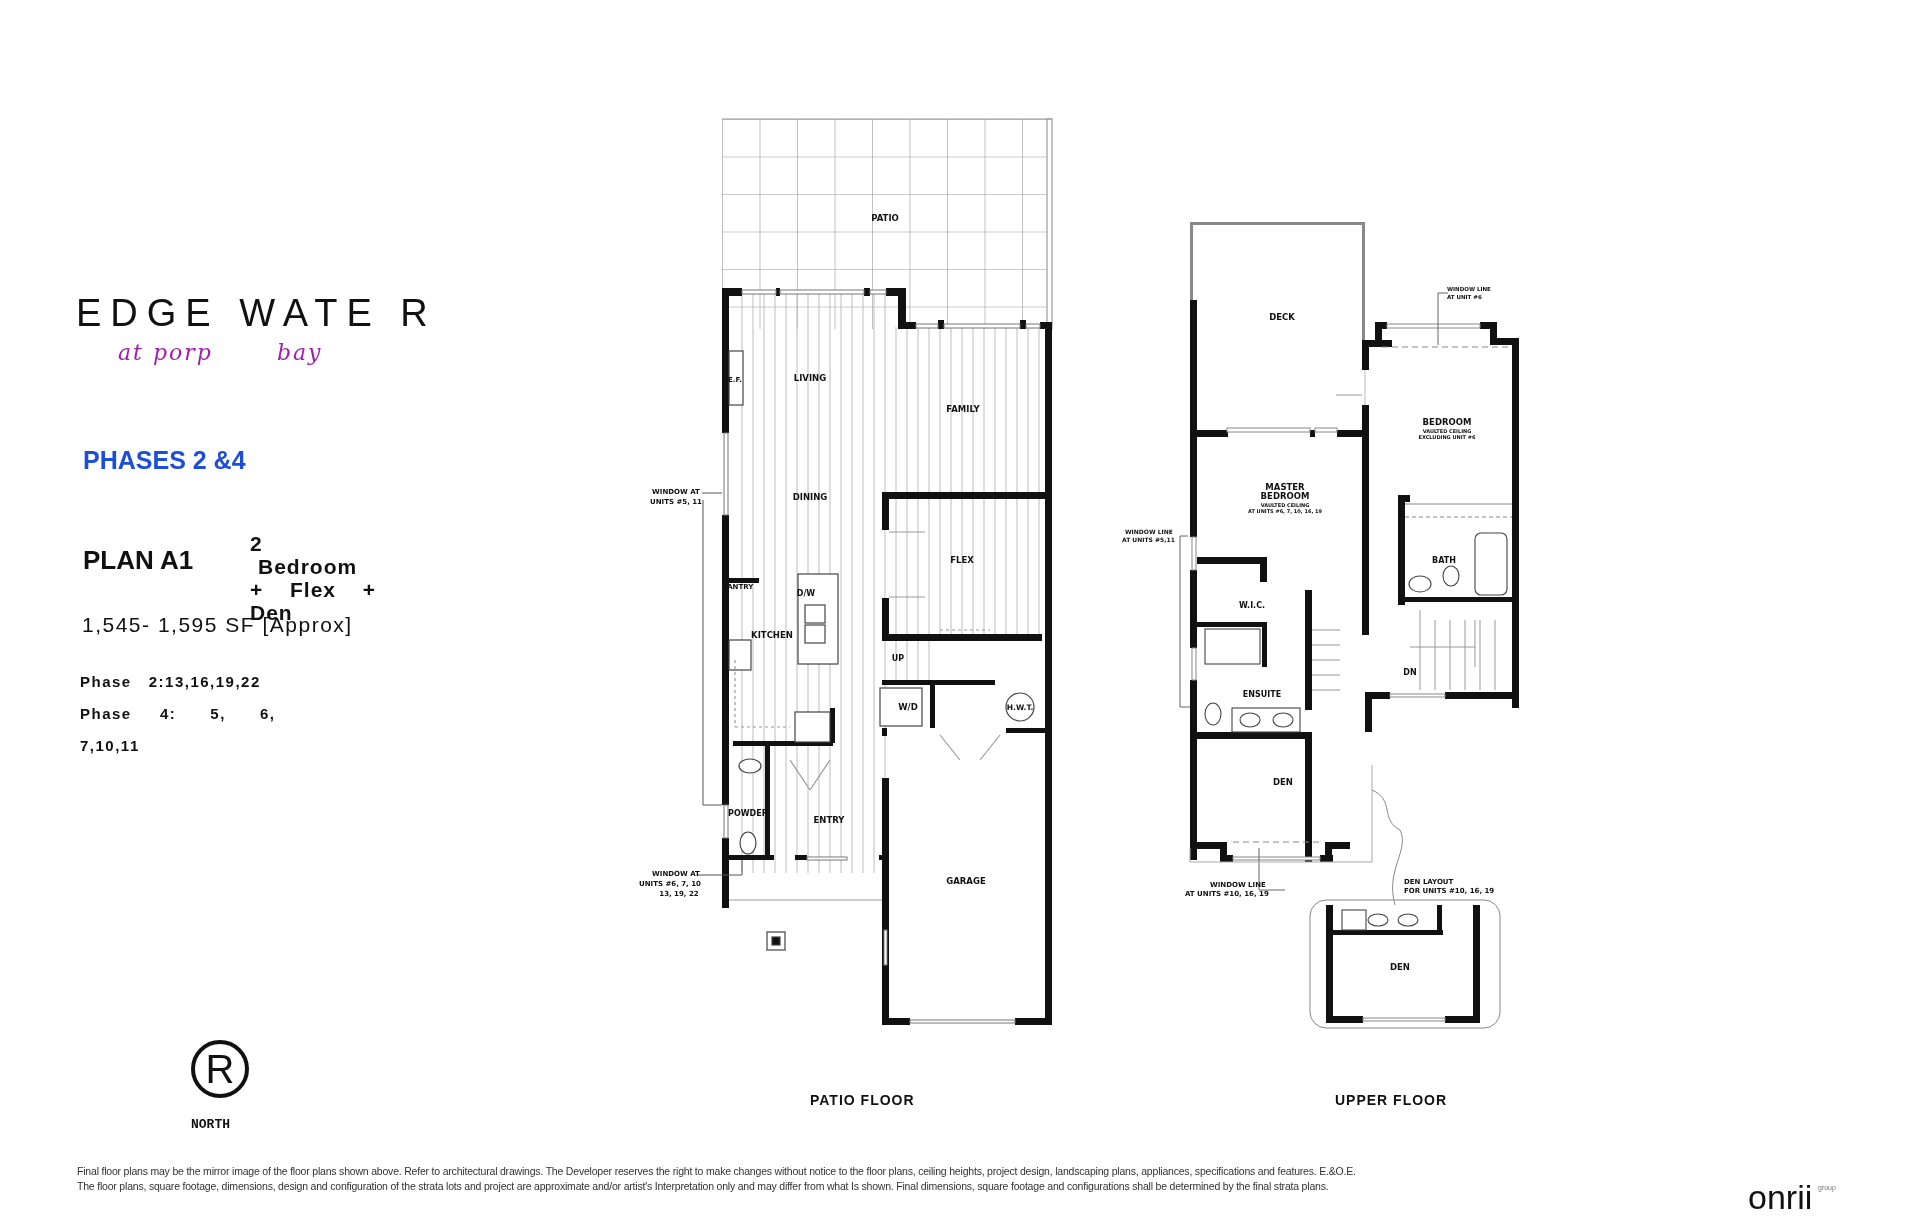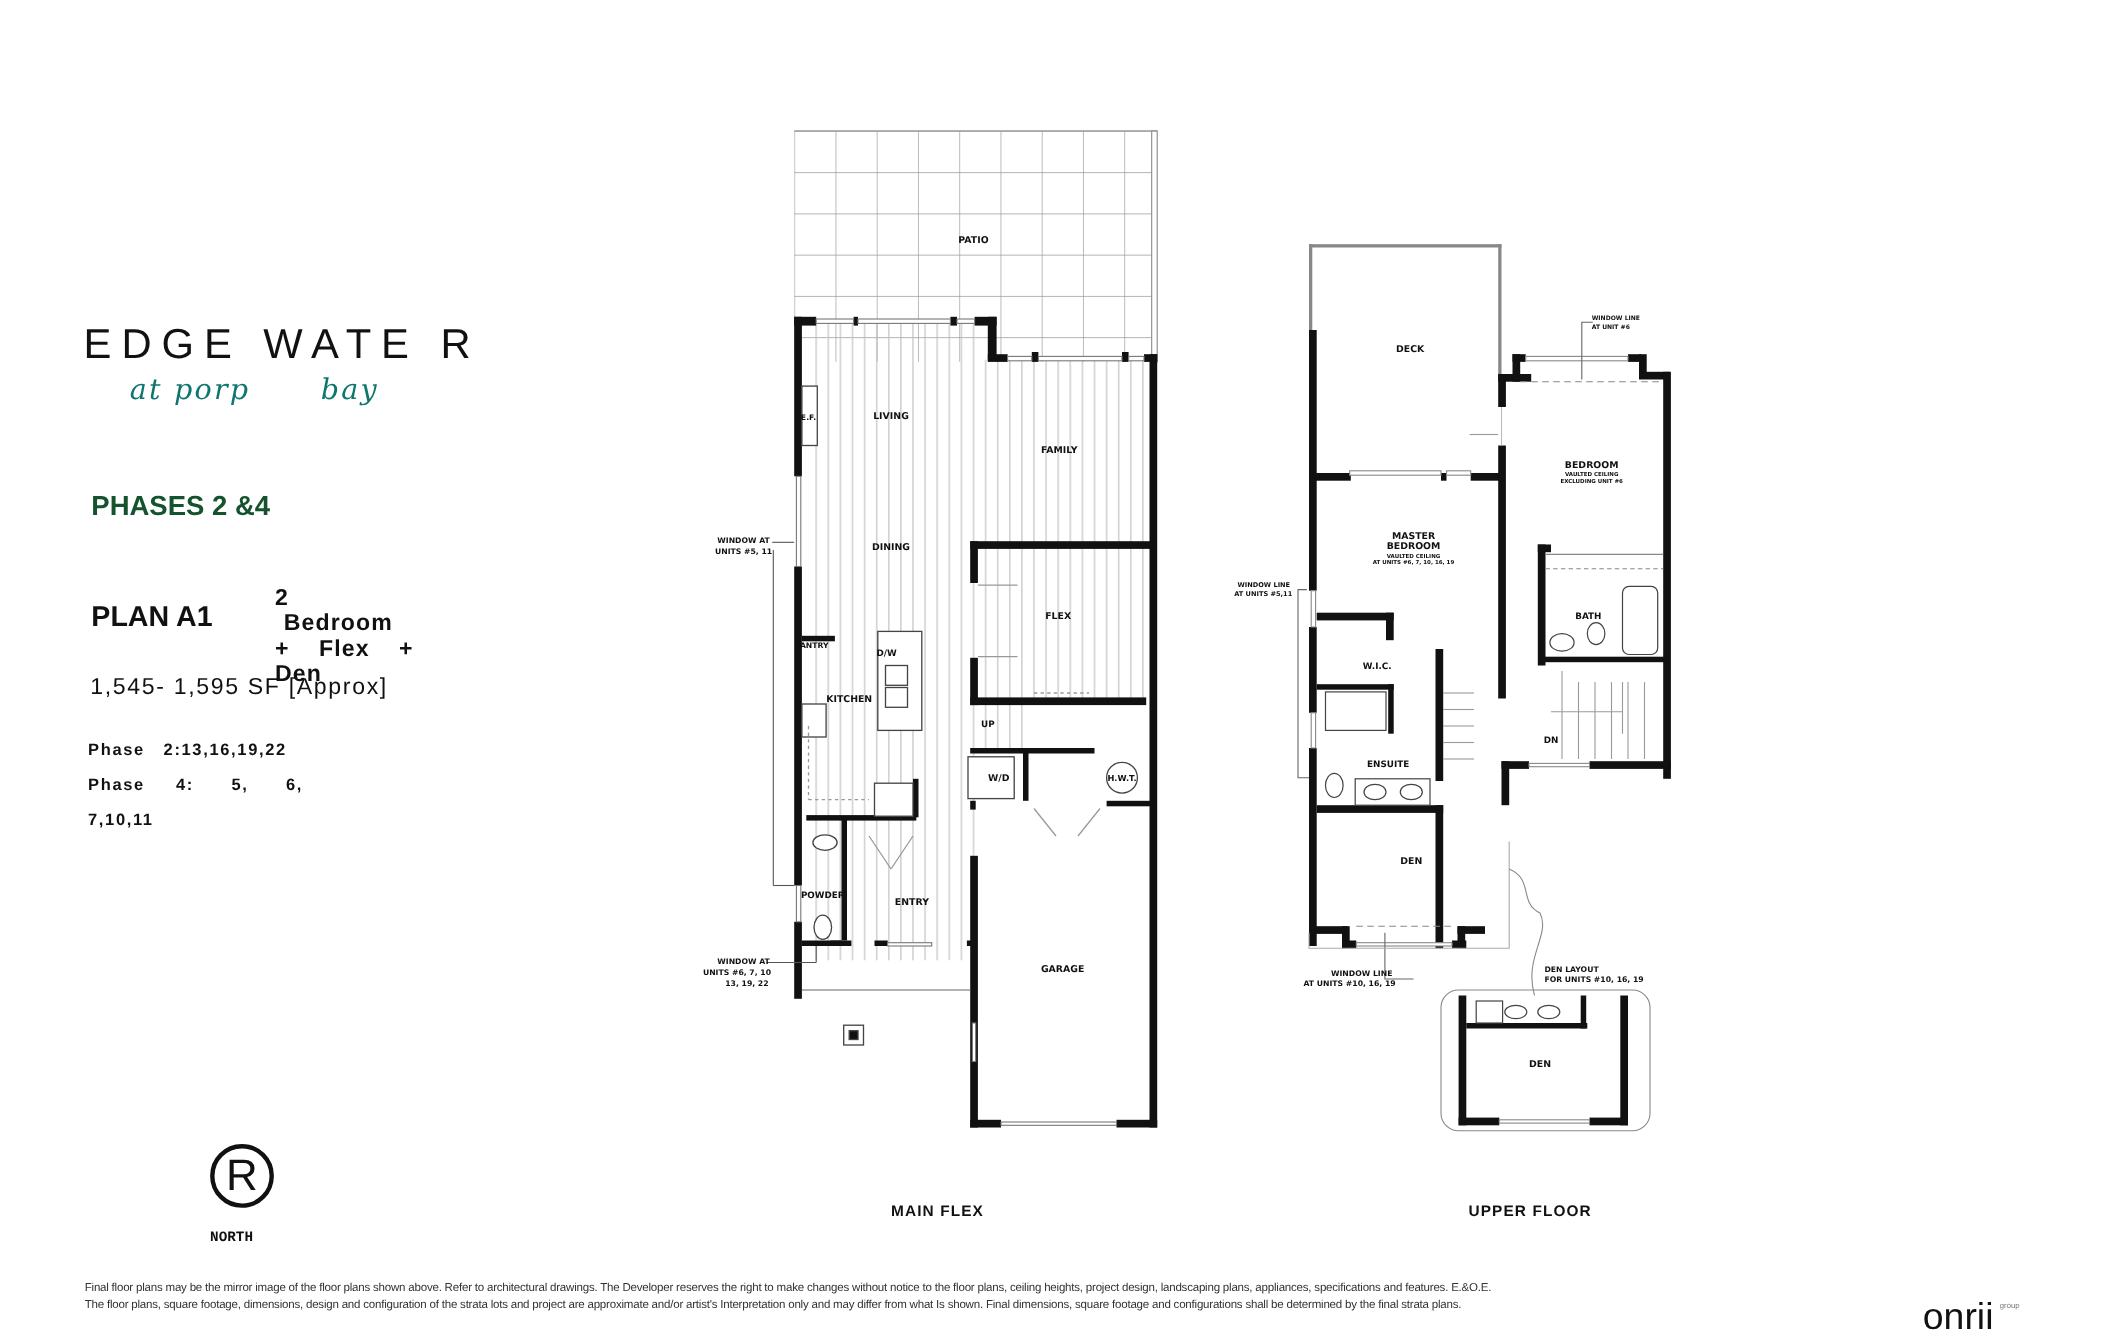--- a/index.html
+++ b/index.html
@@ -1,21 +1,21 @@
 <!DOCTYPE html>
 <html><head>
 <meta charset="utf-8">
 <style>
   html,body{margin:0;padding:0;background:#fff;}
   body{width:1920px;height:1216px;position:relative;overflow:hidden;font-family:"Liberation Sans",sans-serif;color:#111;}
   .abs{position:absolute;}
   .brand-title{left:76px;top:292px;font-size:38px;letter-spacing:9px;font-weight:400;color:#111;white-space:nowrap;}
-  .brand-sub{left:118px;top:340px;font-family:"DejaVu Serif",serif;font-style:italic;font-size:26px;color:#0f766e;letter-spacing:2px;white-space:nowrap;}
+  .brand-sub{left:118px;top:340px;font-family:"DejaVu Serif",serif;font-style:italic;font-size:22px;color:#a21caf;letter-spacing:2px;white-space:nowrap;}
   .brand-sub span{margin-right:64px;}
-  .phases{left:83px;top:446px;font-size:25px;font-weight:700;color:#14532d;white-space:nowrap;}
+  .phases{left:83px;top:446px;font-size:25px;font-weight:700;color:#1d4ed8;white-space:nowrap;}
   .plan-name{left:83px;top:545px;font-size:26px;font-weight:700;white-space:nowrap;text-align:right;}
   .plan-type{left:248px;top:532px;font-size:21px;font-weight:700;line-height:23px;width:128px;letter-spacing:1px;}
   .plan-type .l1{display:block;padding-left:2px;}
   .plan-type .l2{display:block;padding-left:10px;}
   .plan-type .l3{display:flex;justify-content:space-between;padding-left:2px;}
   .plan-type .l4{display:block;padding-left:2px;}
   .sqft{left:82px;top:613px;font-size:21px;font-weight:400;letter-spacing:1.5px;white-space:nowrap;}
   .phase-line{left:80px;font-size:15px;font-weight:700;letter-spacing:1.5px;white-space:nowrap;}
   .north-icon{left:191px;top:1040px;width:50px;height:50px;border:4px solid #111;border-radius:50%;display:flex;align-items:center;justify-content:center;font-size:40px;font-weight:400;box-sizing:content-box;}
   .north-label{left:191px;top:1117px;font-size:13px;font-weight:700;font-family:Liberation Mono, monospace;}
@@ -328,21 +328,21 @@
     <text x="1447" y="299" font-weight="400" font-size="5.5">AT UNIT #6</text>
     <text x="1125" y="534" font-weight="400" font-size="6">WINDOW LINE</text>
     <text x="1122" y="542" font-weight="400" font-size="6">AT UNITS #5,11</text>
     <text x="1210" y="887" font-size="7">WINDOW LINE</text>
     <text x="1185" y="896" font-size="7">AT UNITS #10, 16, 19</text>
     <text x="1404" y="884" font-size="7">DEN LAYOUT</text>
     <text x="1404" y="893" font-size="7">FOR UNITS #10, 16, 19</text>
   </g>
 </svg>
 
-<div class="abs floor-label" style="left:810px;top:1092px;">MAIN FLEX</div>
+<div class="abs floor-label" style="left:810px;top:1092px;">PATIO FLOOR</div>
 <div class="abs floor-label" style="left:1305px;top:1092px;margin-left:30px;">UPPER FLOOR</div>
 
 <div class="abs disclaimer">
   <div>Final floor plans may be the mirror image of the floor plans shown above. Refer to architectural drawings. The Developer reserves the right to make changes without notice to the floor plans, ceiling heights, project design, landscaping plans, appliances, specifications and features. E.&amp;O.E.</div>
   <div>The floor plans, square footage, dimensions, design and configuration of the strata lots and project are approximate and/or artist's Interpretation only and may differ from what Is shown. Final dimensions, square footage and configurations shall be determined by the final strata plans.</div>
 </div>
 
 <div class="abs logo">onrii</div>
 <div class="abs logo-sub">group</div>
 

